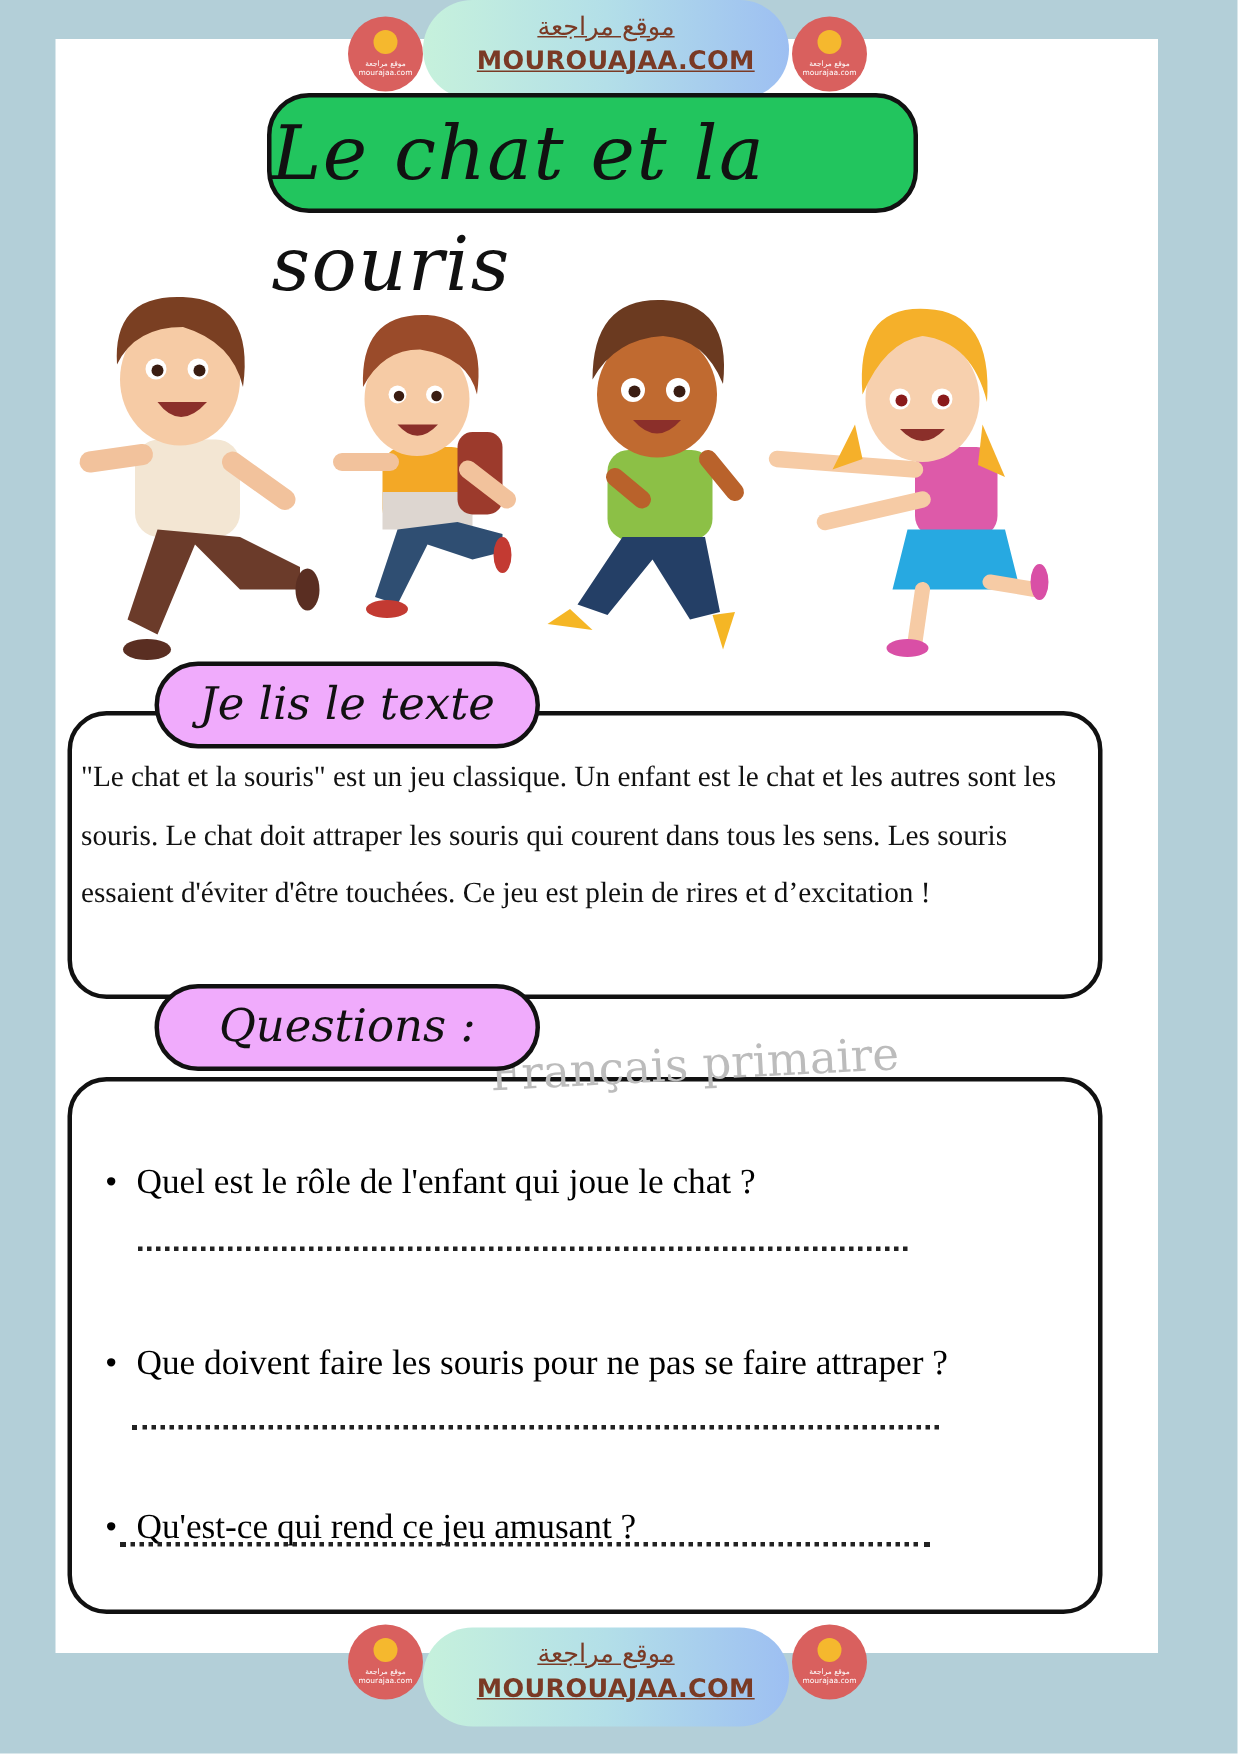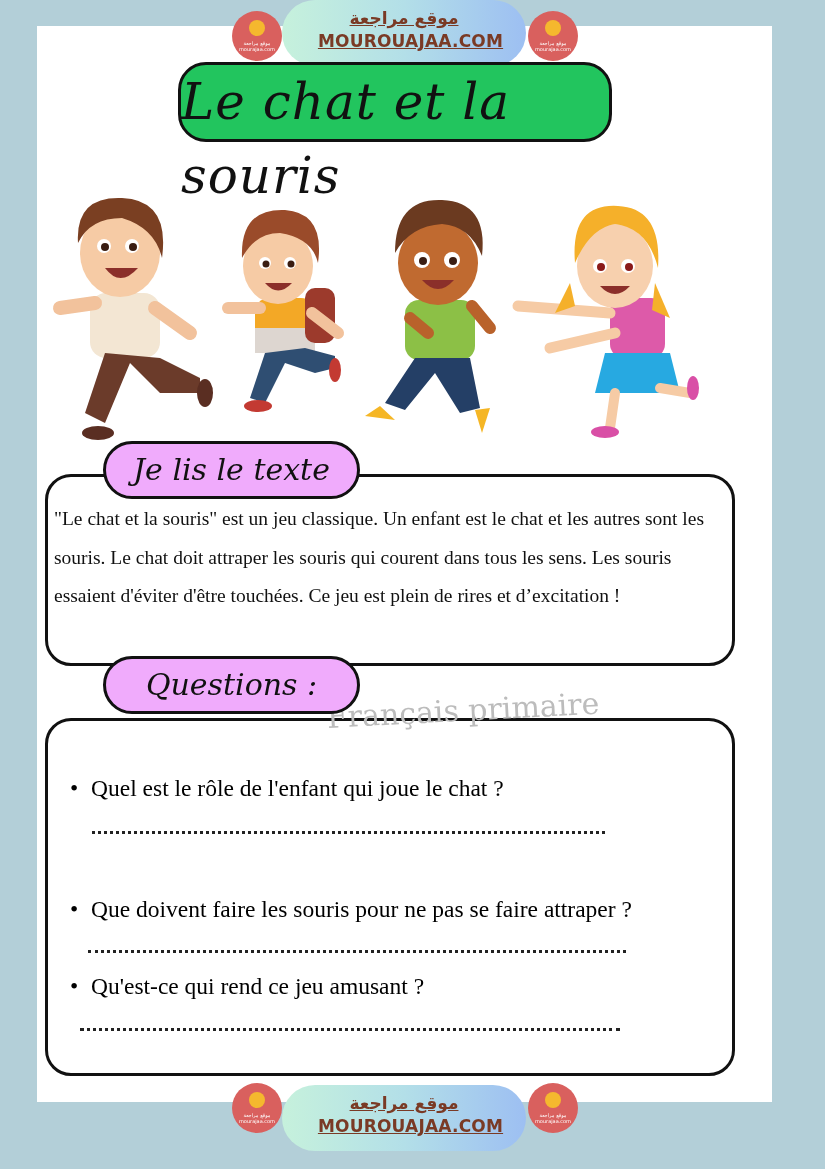--- a/index.html
+++ b/index.html
@@ -14,21 +14,21 @@
   }
   
   .banner {
     position:absolute; left:282px; width:244px; height:66px;
     border-radius:33px;
     background:linear-gradient(90deg,#c6f1dc 0%,#b3dfe8 50%,#9dbff2 100%);
     text-align:center;
   }
   .banner .ar {
     display:block; margin-top:7px;
-    font-family:"DejaVu Sans", sans-serif; font-weight:bold; font-size:17px;
+    font-family:"DejaVu Sans", sans-serif; font-weight:normal; font-size:17px;
     color:#7a3a25; text-decoration:underline; line-height:22px;
   }
   .banner .en {
     display:block;
     font-family:"DejaVu Sans", sans-serif; font-weight:bold; font-size:17px;
     color:#7a3a25; text-decoration:underline; line-height:24px; letter-spacing:0.2px;margin-left:13px;
   }
   .badge {
     position:absolute; width:50px; height:50px; border-radius:50%;
     background:#d9605e; text-align:center;
@@ -197,21 +197,21 @@
 <div class="q" style="top:768px;">
   <span class="bullet">•</span><span class="text">Quel est le rôle de l'enfant qui joue le chat ?</span>
 </div>
 <div class="answer" style="left:92px;top:831px;width:513px;"></div>
 
 <div class="q" style="top:889px;width:620px;">
   <span class="bullet">•</span><span class="text" style="width:585px;vertical-align:top;">Que doivent faire les souris pour ne pas se faire attraper ?</span>
 </div>
 <div class="answer" style="left:88px;top:950px;width:538px;"></div>
 
-<div class="q" style="top:966px;">
+<div class="q" style="top:998px;">
   <span class="bullet">•</span><span class="text">Qu'est-ce qui rend ce jeu amusant ?</span>
 </div>
 <div class="answer" style="left:80px;top:1028px;width:540px;"></div>
 
 <div class="badge" style="left:232px;top:1083px;">
   <div class="dot"></div>
   <div class="small">موقع مراجعة mourajaa.com</div>
 </div>
 <div class="banner" style="top:1085px;">
   <span class="ar">موقع مراجعة</span>

